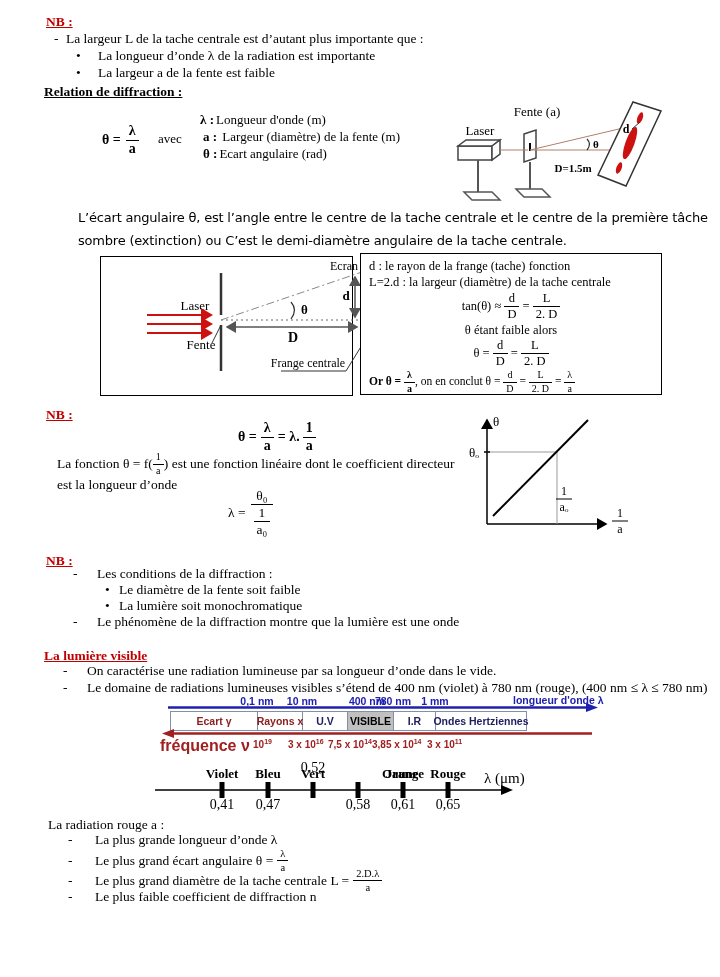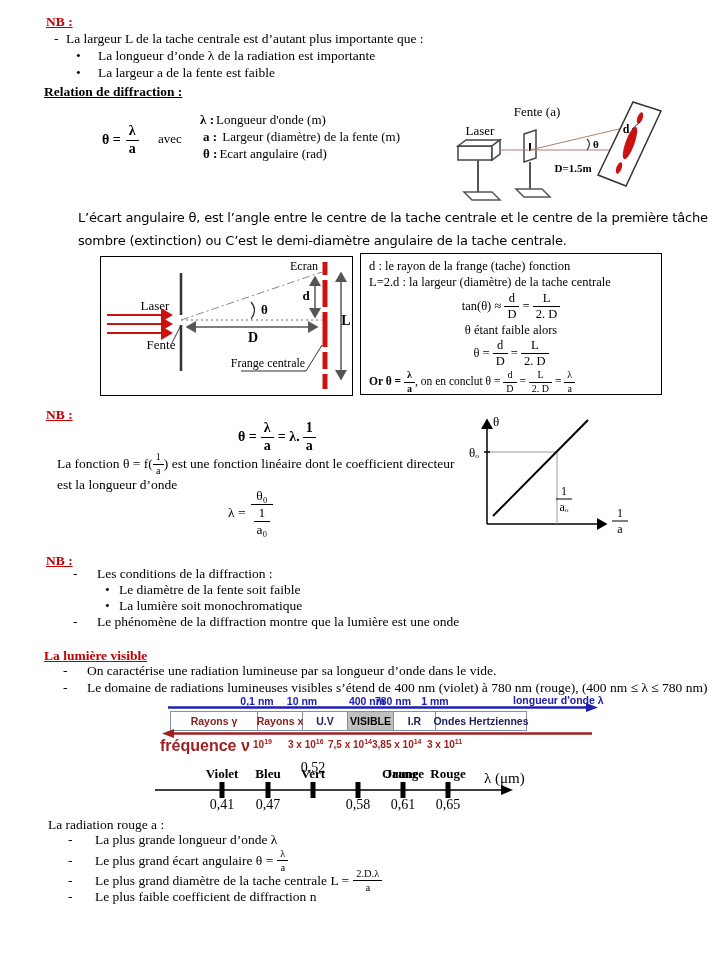--- a/index.html
+++ b/index.html
@@ -111,21 +111,21 @@
     <ellipse cx="190" cy="45" rx="17" ry="4.5" fill="#cc1111" transform="rotate(-70 190 45)"></ellipse>
     <ellipse cx="200" cy="20" rx="6" ry="2.6" fill="#cc1111" transform="rotate(-70 200 20)"></ellipse>
     <ellipse cx="179" cy="70" rx="6" ry="2.6" fill="#cc1111" transform="rotate(-70 179 70)"></ellipse>
   </g>
   <line x1="192" y1="31" x2="200" y2="24" stroke="#333" stroke-width="1"></line>
   <text x="186" y="35" font-size="12" font-weight="bold" text-anchor="middle">d</text>
 </svg>
 
 <div class="abs hand" style="left:40px; top:206px; width:660px; line-height:23px;margin-left:38px;">L’écart angulaire θ, est l’angle entre le centre de la tache centrale et le centre de la première tâche sombre (extinction) ou C’est le demi-diamètre angulaire de la tache centrale.</div>
 
-<div class="abs boxed" style="left:100px; top:256px; width:253px; height:140px;">
+<div class="abs boxed" style="left:100px; top:256px; width:253px; height:140px;padding-left:40px;">
 <svg width="250" height="137" viewBox="0 0 250 137">
   <defs>
     <marker id="mR2" markerWidth="7" markerHeight="7" refX="5" refY="3.5" orient="auto">
           <path d="M0,0 L6,3.5 L0,7 Z" fill="#cc1111"></path>
         </marker>
     <marker id="mB" markerWidth="8" markerHeight="8" refX="6" refY="4" orient="auto">
           <path d="M0,0 L7,4 L0,8 Z" fill="#555"></path>
         </marker>
     <marker id="mBs" markerWidth="8" markerHeight="8" refX="1" refY="4" orient="auto">
           <path d="M7,0 L0,4 L7,8 Z" fill="#555"></path>
@@ -292,21 +292,21 @@
 <div class="wl-label" style="left:393px; top:695px;">780 nm</div>
 <div class="wl-label" style="left:435px; top:695px;">1 mm</div>
 <div class="wl-label" style="left:553px; top:694px; transform:none; left:513px;">longueur d'onde λ</div>
 
 <svg class="abs" style="left:168px; top:703px;" width="430" height="9" viewBox="0 0 430 9">
   <line x1="0" y1="4.5" x2="420" y2="4.5" stroke="#2020b0" stroke-width="2.5"></line>
   <polygon points="418,0 430,4.5 418,9" fill="#2020b0"></polygon>
 </svg>
 
 <div class="band-table" style="left:170px; top:711px;">
-  <div class="band-cell" style="width:87px; color:#8b2020;">Rayons γ</div>
+  <div class="band-cell" style="width:87px; color:#8b2020;">Ecart γ</div>
   <div class="band-cell" style="width:45px; color:#8b2020;">Rayons x</div>
   <div class="band-cell" style="width:45px; color:#202060;">U.V</div>
   <div class="band-cell" style="width:46px; color:#000; background:#c0c0c0;">VISIBLE</div>
   <div class="band-cell" style="width:42px; color:#202060;">I.R</div>
   <div class="band-cell" style="width:90px; color:#202060;">Ondes Hertziennes</div>
 </div>
 
 <svg class="abs" style="left:162px; top:729px;" width="430" height="9" viewBox="0 0 430 9">
   <line x1="10" y1="4.5" x2="430" y2="4.5" stroke="#a02020" stroke-width="2.5"></line>
   <polygon points="12,0 0,4.5 12,9" fill="#a02020"></polygon>

